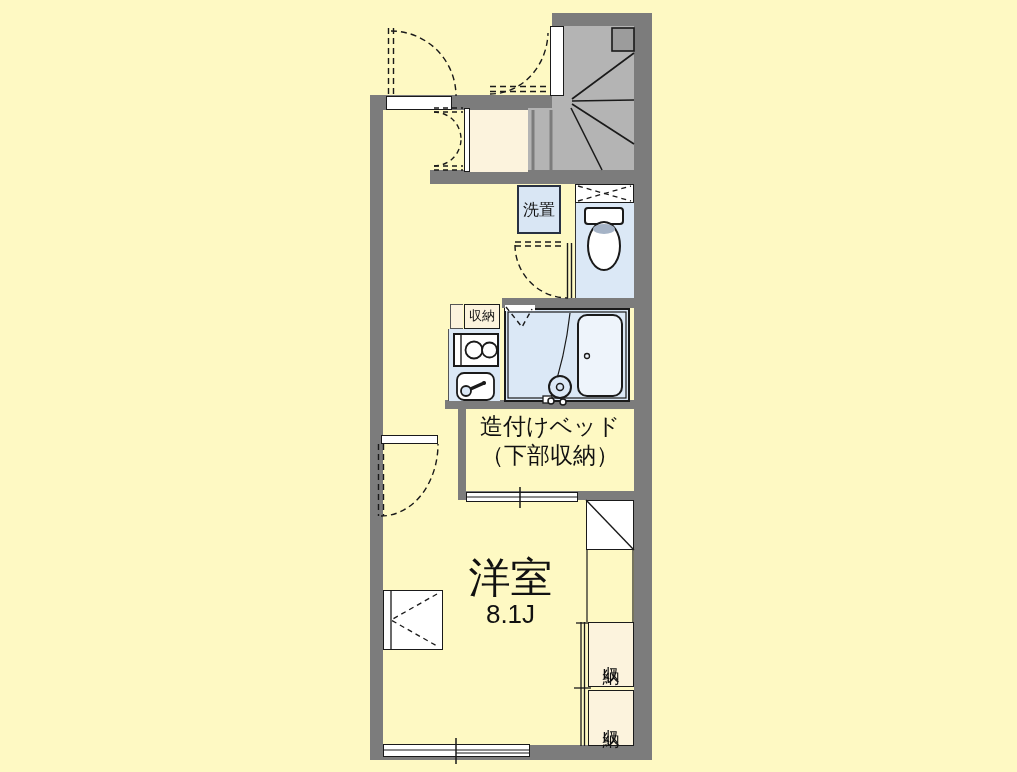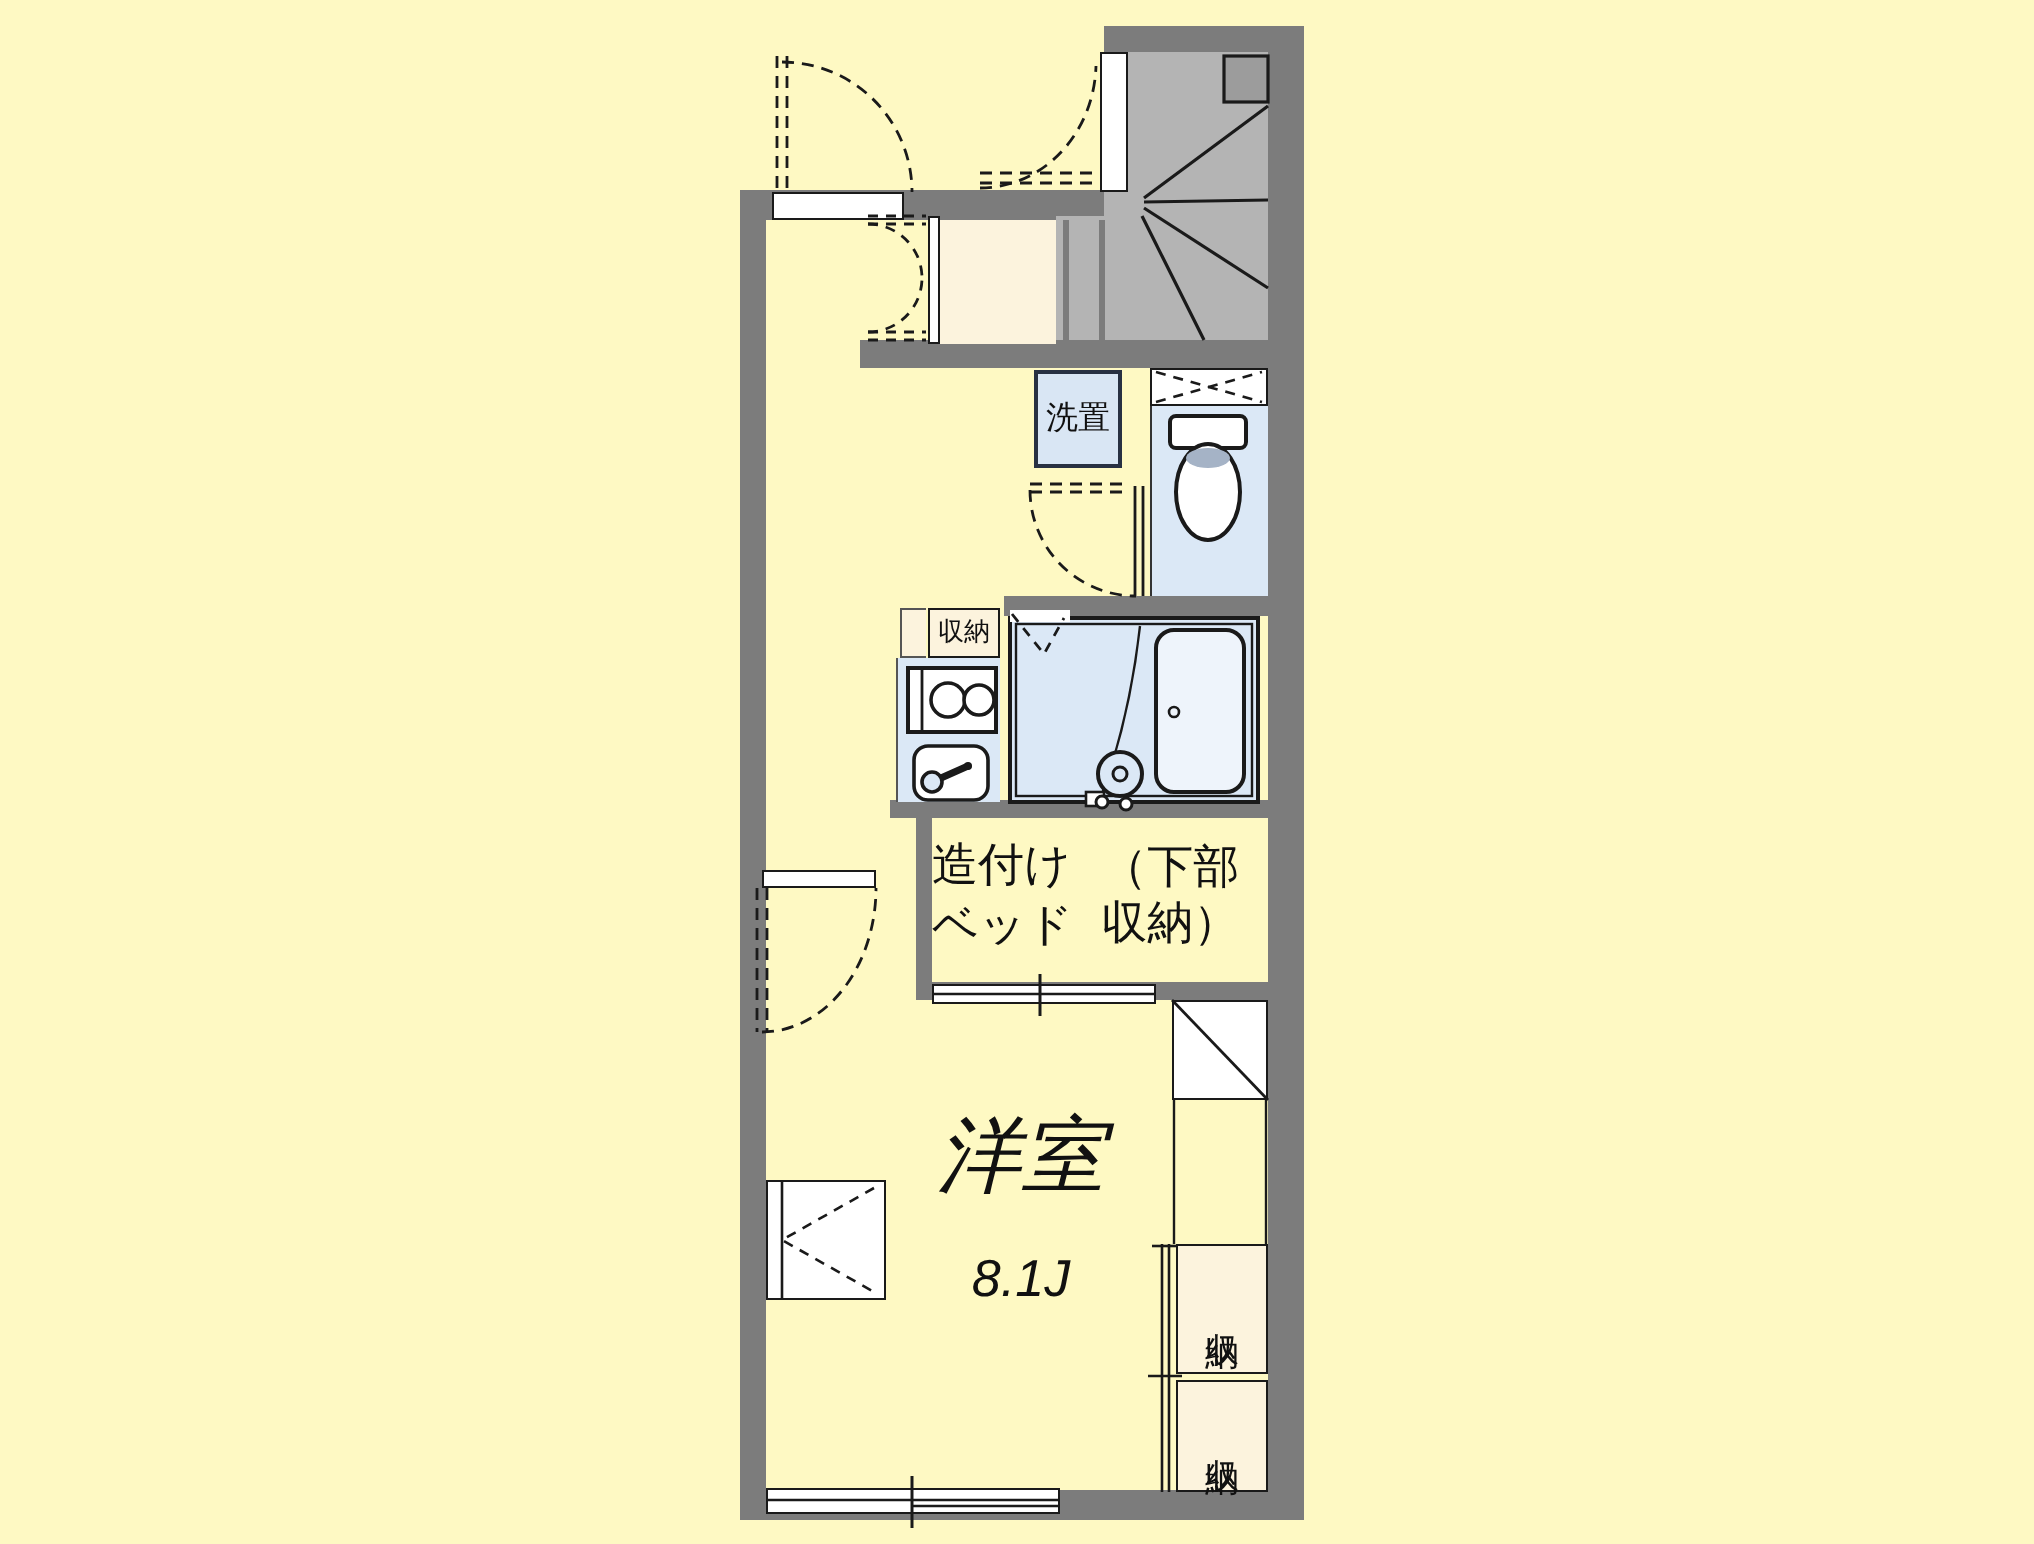--- a/index.html
+++ b/index.html
@@ -11,27 +11,27 @@
   .stairfill{position:absolute;background:#b4b4b4;}
   .cream{position:absolute;background:#fcf3dd;}
   .blue{position:absolute;background:#dbe8f6;}
   .whitebox{position:absolute;background:#ffffff;border:1.5px solid #1a1a1a;}
   .creambox{position:absolute;background:#fcf3dd;border:1.5px solid #1a1a1a;}
   svg.overlay{position:absolute;left:0;top:0;pointer-events:none;}
   .lbl{position:absolute;display:flex;align-items:center;justify-content:center;
        color:#111;line-height:1.1;}
   .lbl-laundry{font-size:16px;}
   .lbl-storage-sm{font-size:13px;}
-  .bed-label{position:absolute;display:flex;flex-direction:row;align-items:center;justify-content:flex-start;}
+  .bed-label{position:absolute;display:flex;flex-direction:column;align-items:center;justify-content:flex-start;}
   .bed-l1{font-size:23px;line-height:1.3;}
   .bed-l2{font-size:23px;line-height:1.2;}
   .room-label{position:absolute;text-align:center;}
   .room-name{font-size:42px;line-height:1.05;}
   .room-area{font-size:26px;line-height:1.15;}
-  .room-tatami{font-size:26px;line-height:1.15;margin-top:25px;}
+  .room-tatami{font-size:26px;line-height:1.15;}
   .closet-vert{position:absolute;display:flex;align-items:center;justify-content:center;
        writing-mode:vertical-rl;text-orientation:upright;font-size:17px;letter-spacing:2px;}
 </style>
 </head>
 <body>
 
 <div id="canvas">
 
   <div class="wall" style="left:370px;top:95px;width:13px;height:665px;"></div>
   <div class="wall" style="left:370px;top:745px;width:282px;height:15px;"></div>
@@ -196,21 +196,21 @@
 
   <div class="lbl lbl-laundry" style="left:517px;top:185px;width:44px;height:49px;">洗置</div>
 
   <div class="lbl lbl-storage-sm" style="left:464px;top:304px;width:36px;height:25px;">収納</div>
 
   <div class="bed-label" style="left:466px;top:412px;width:168px;height:72px;">
     <div class="bed-l1">造付けベッド</div>
     <div class="bed-l2">（下部収納）</div>
   </div>
 
-  <div class="room-label" style="left:418px;top:556px;width:185px;font-style:italic;">
+  <div class="room-label" style="left:418px;top:556px;width:185px;">
     <div class="room-name">洋室</div>
     <div class="room-tatami">8.1J</div>
   </div>
 
   <div class="closet-vert" style="left:588px;top:622px;width:46px;height:65px;">収納</div>
 
   <div class="closet-vert" style="left:588px;top:690px;width:46px;height:56px;">収納</div>
 
 </div>
 

